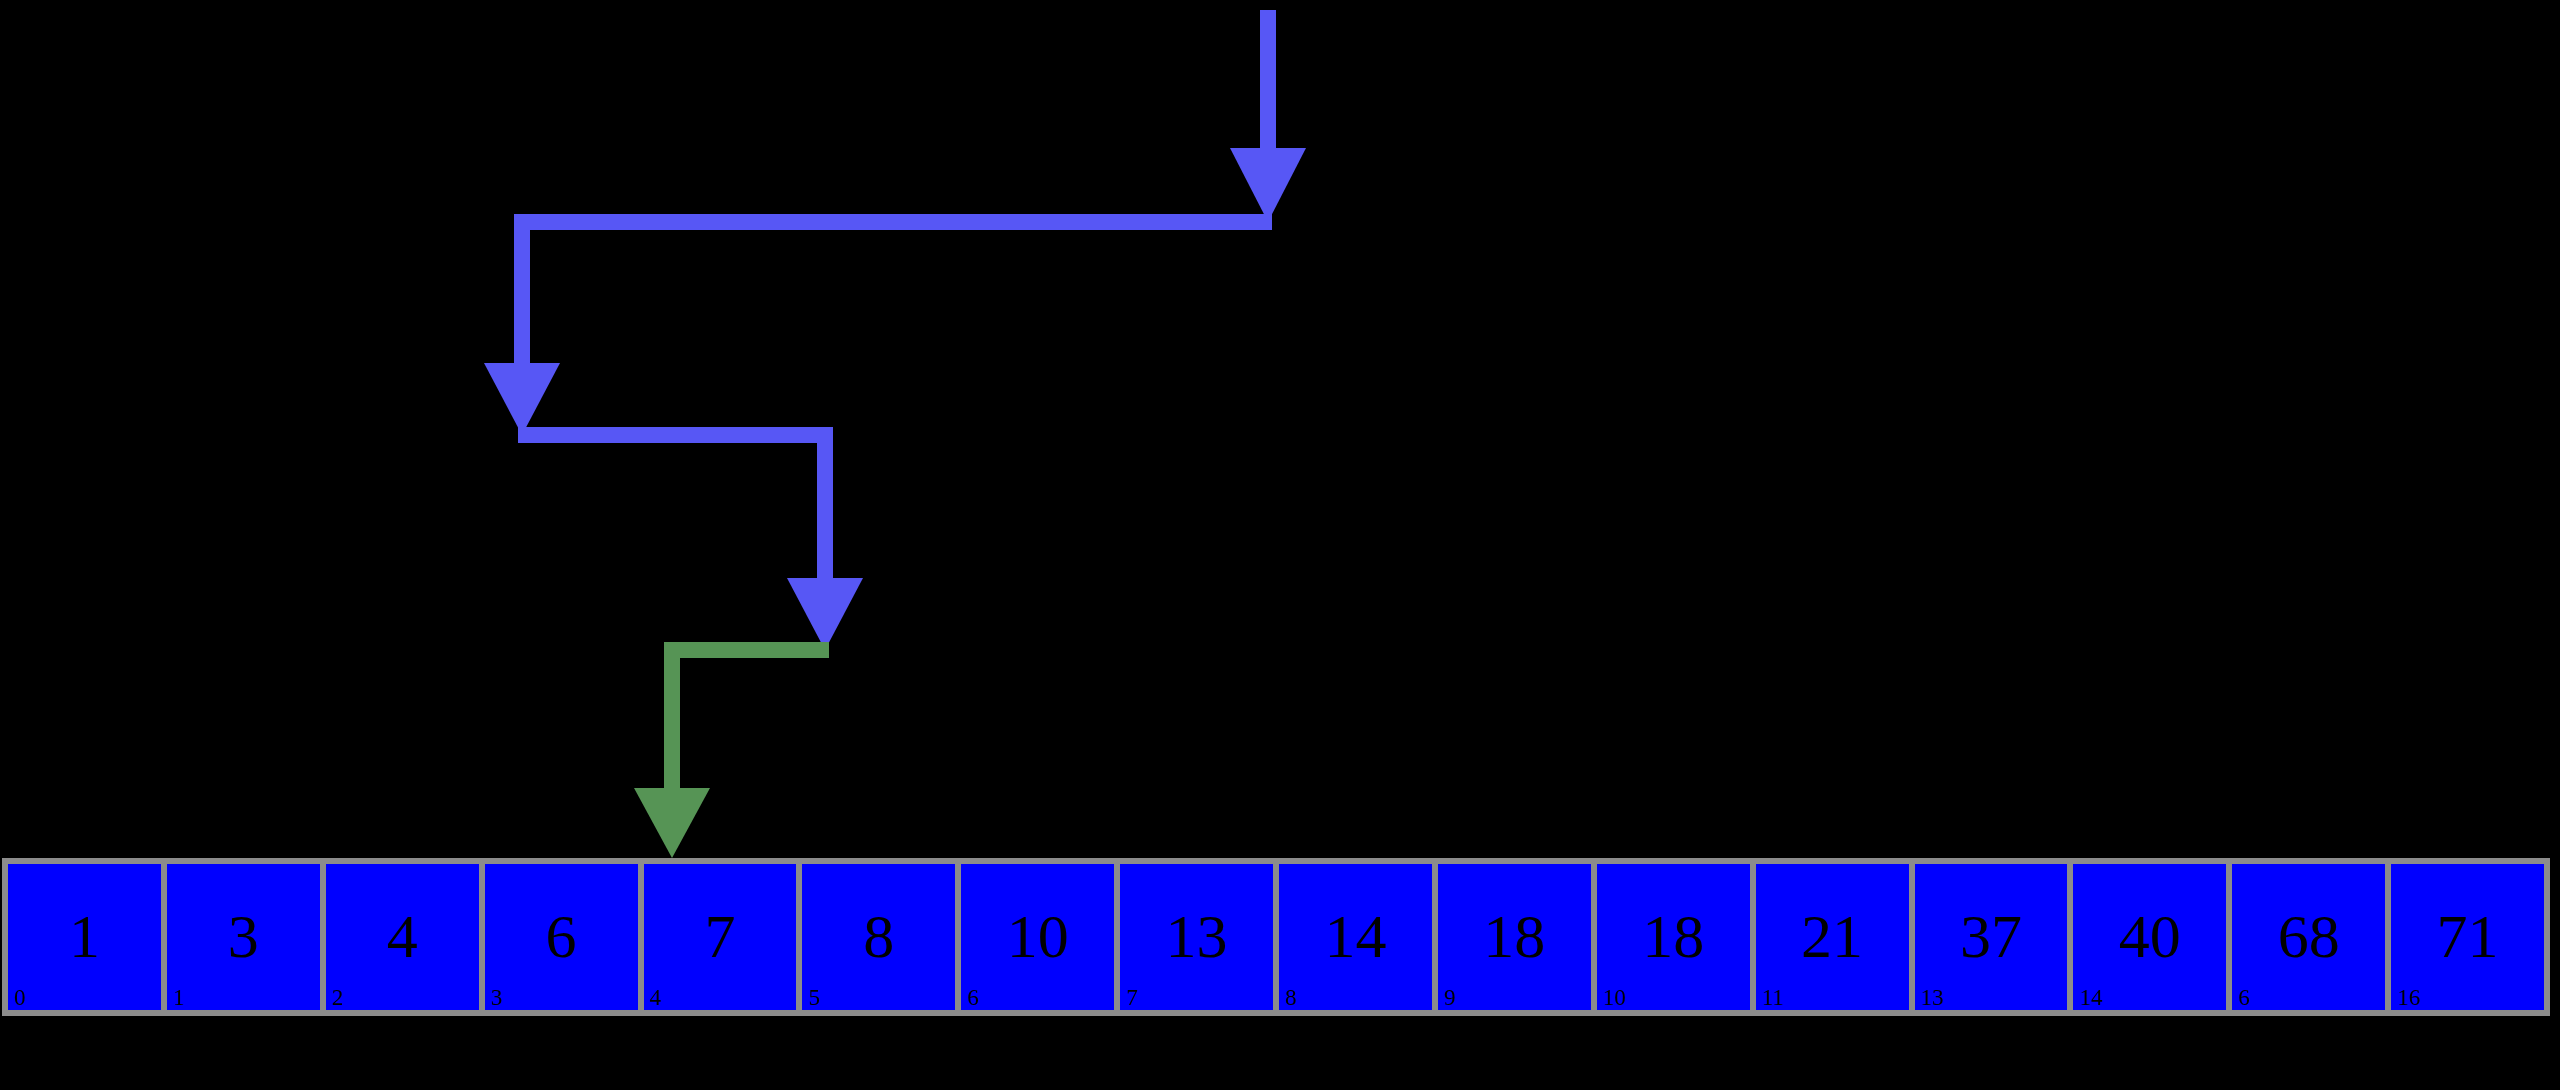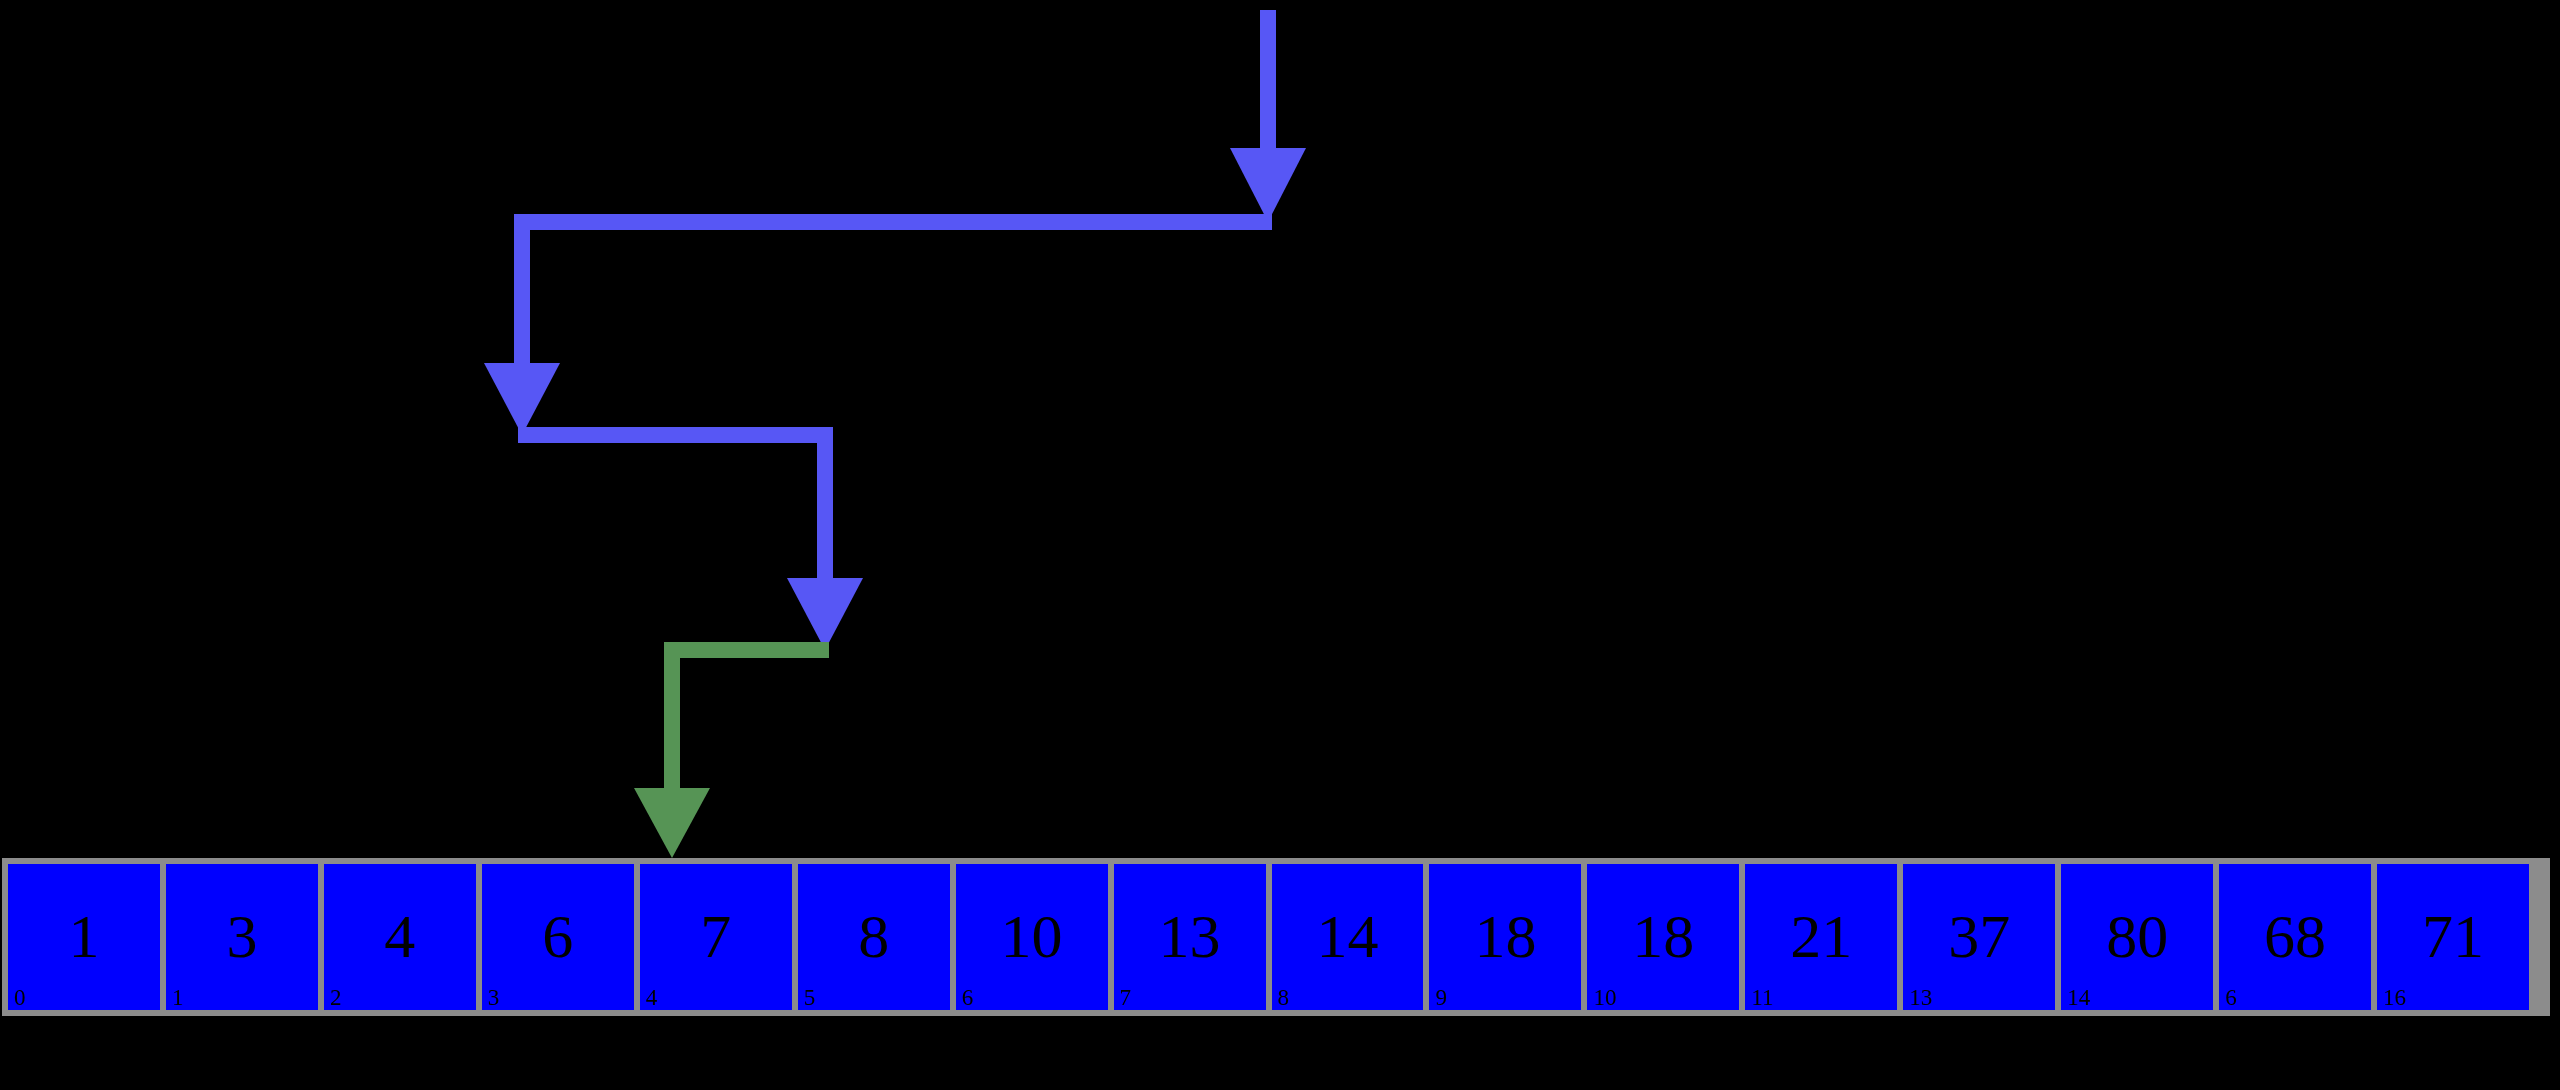--- a/index.html
+++ b/index.html
@@ -41,21 +41,21 @@
   }
   .cell {
     position: relative;
     flex: 1 1 0;
     background: #0000ff;
     margin-right: 6px;
     box-sizing: border-box;
     overflow: hidden;
   }
   .cell:last-child {
-    margin-right: 15px;
+    margin-right: 0;
   }
   .cell-value {
     position: absolute;
     left: 0;
     right: 0;
     top: 50%;
     transform: translateY(-52%);
     text-align: center;
     font-size: 62px;
     line-height: 62px;
@@ -147,21 +147,21 @@
       </div>
       <div class="cell">
         <div class="cell-value">21</div>
         <div class="cell-index">11</div>
       </div>
       <div class="cell">
         <div class="cell-value">37</div>
         <div class="cell-index">13</div>
       </div>
       <div class="cell">
-        <div class="cell-value">80</div>
+        <div class="cell-value">40</div>
         <div class="cell-index">14</div>
       </div>
       <div class="cell">
         <div class="cell-value">68</div>
         <div class="cell-index">6</div>
       </div>
       <div class="cell">
         <div class="cell-value">71</div>
         <div class="cell-index">16</div>
       </div>

